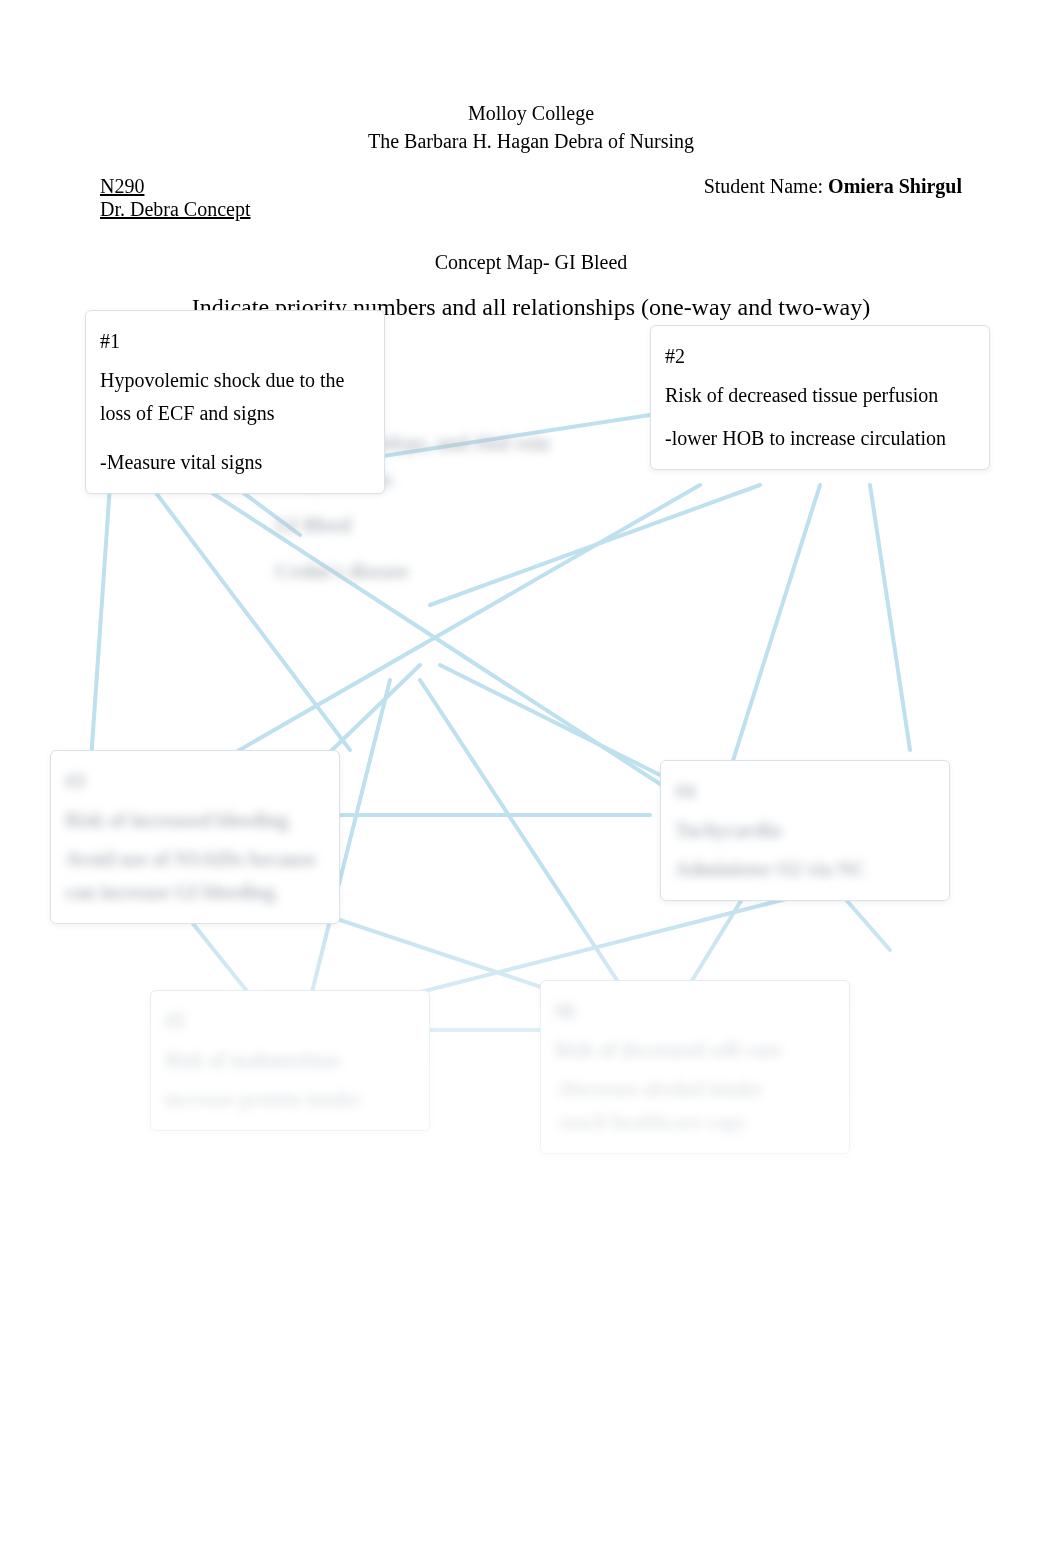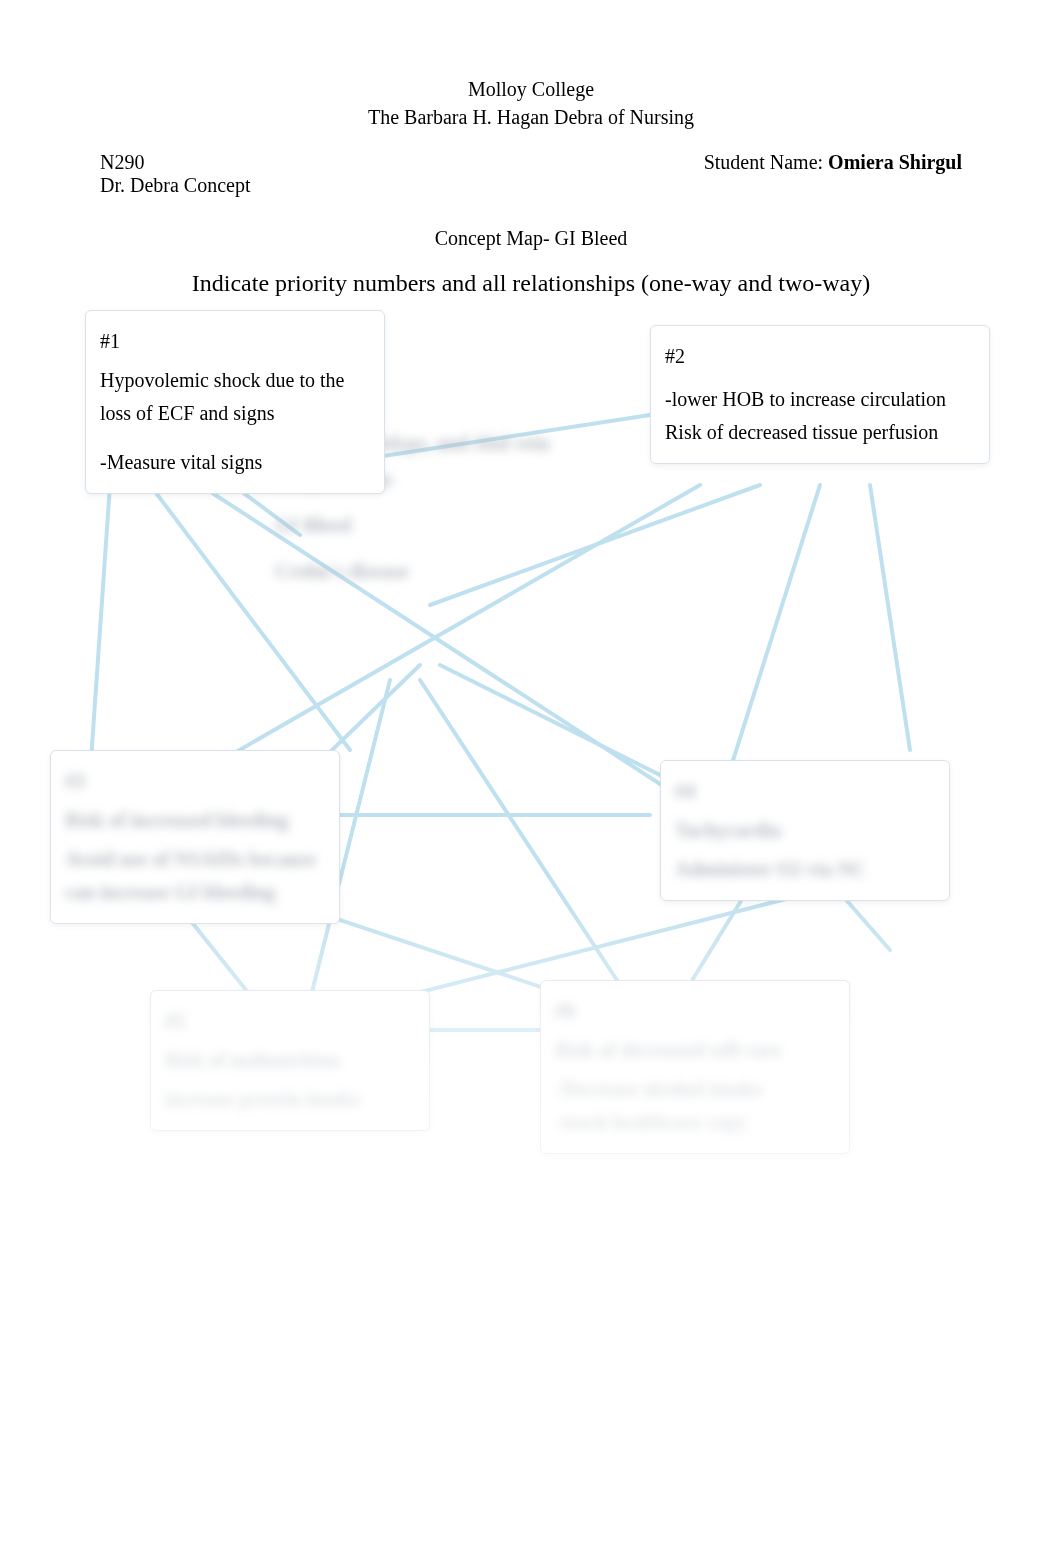--- a/index.html
+++ b/index.html
@@ -11,30 +11,31 @@
       width: 1062px;
       height: 1556px;
       background: #ffffff;
       font-family: "Times New Roman", Times, serif;
       color: #000000;
       position: relative;
       overflow: hidden;
     }
     .header {
       text-align: center;
-      padding-top: 75px;
+      padding-top: 99px;
       font-size: 20px;
       line-height: 1.4;
     }
     .info-row {
       padding: 20px 100px 0 100px;
       font-size: 20px;
     }
     .info-left {
       float: left;
+      text-decoration: underline;
     }
     .info-right {
       float: right;
     }
     .clear { clear: both; }
     .title {
       text-align: center;
       font-weight: normal;
       font-size: 20px;
       padding-top: 30px;
@@ -165,22 +166,22 @@
 
   <div class="box" style="left:85px; top:0px; width:300px;">
     <p class="num">#1</p>
     <p>Hypovolemic shock due to the</p>
     <p>loss of ECF  and signs</p>
     <p style="margin-top:20px">-Measure vital signs</p>
   </div>
 
   <div class="box" style="left:650px; top:15px; width:340px;">
     <p class="num">#2</p>
+    <p>Risk of decreased tissue perfusion</p>
     <p style="margin-top:14px">-lower HOB to increase circulation</p>
-    <p>Risk of decreased tissue perfusion</p>
   </div>
 
   <div class="box" style="left:50px; top:440px; width:290px;">
     <p class="num blur-line">#3</p>
     <p class="blur-line">Risk of increased bleeding</p>
     <p class="blur-line" style="margin-top:10px">Avoid use of NSAIDs because</p>
     <p class="blur-line">can increase GI bleeding</p>
   </div>
 
   <div class="box" style="left:660px; top:450px; width:290px;">

